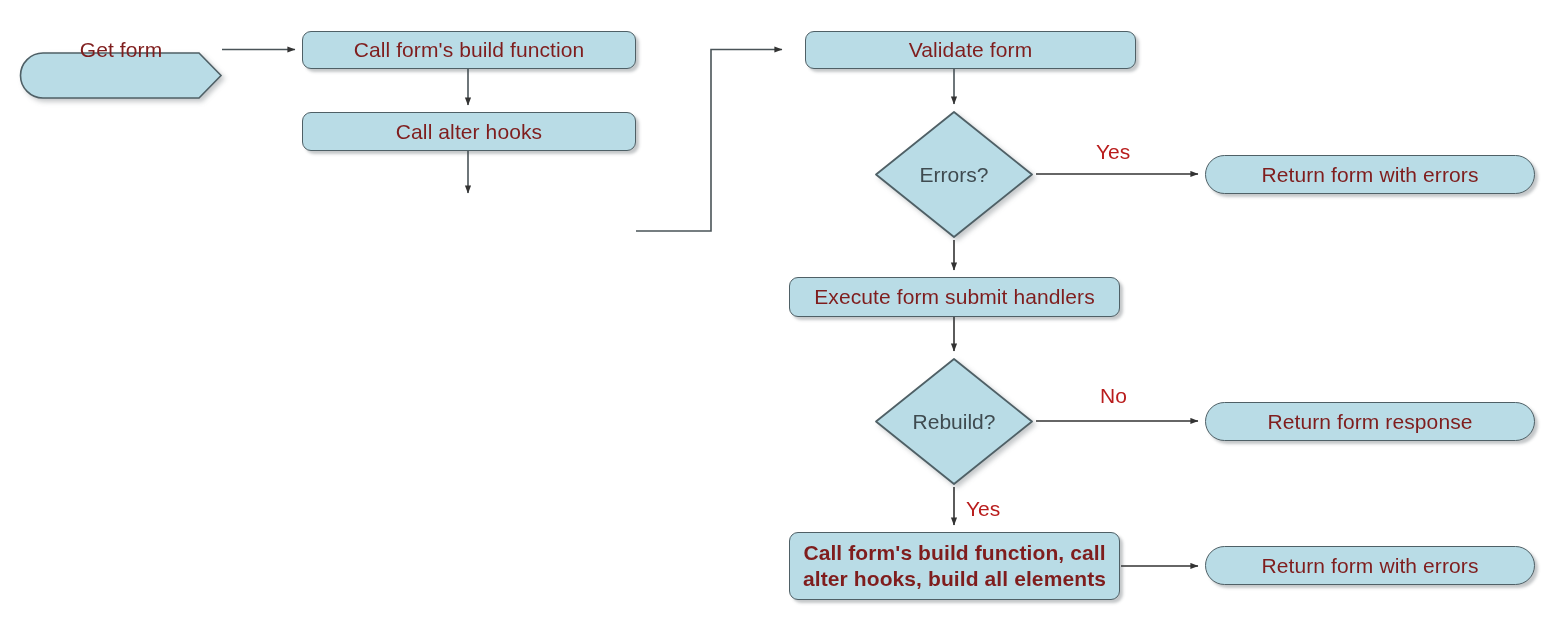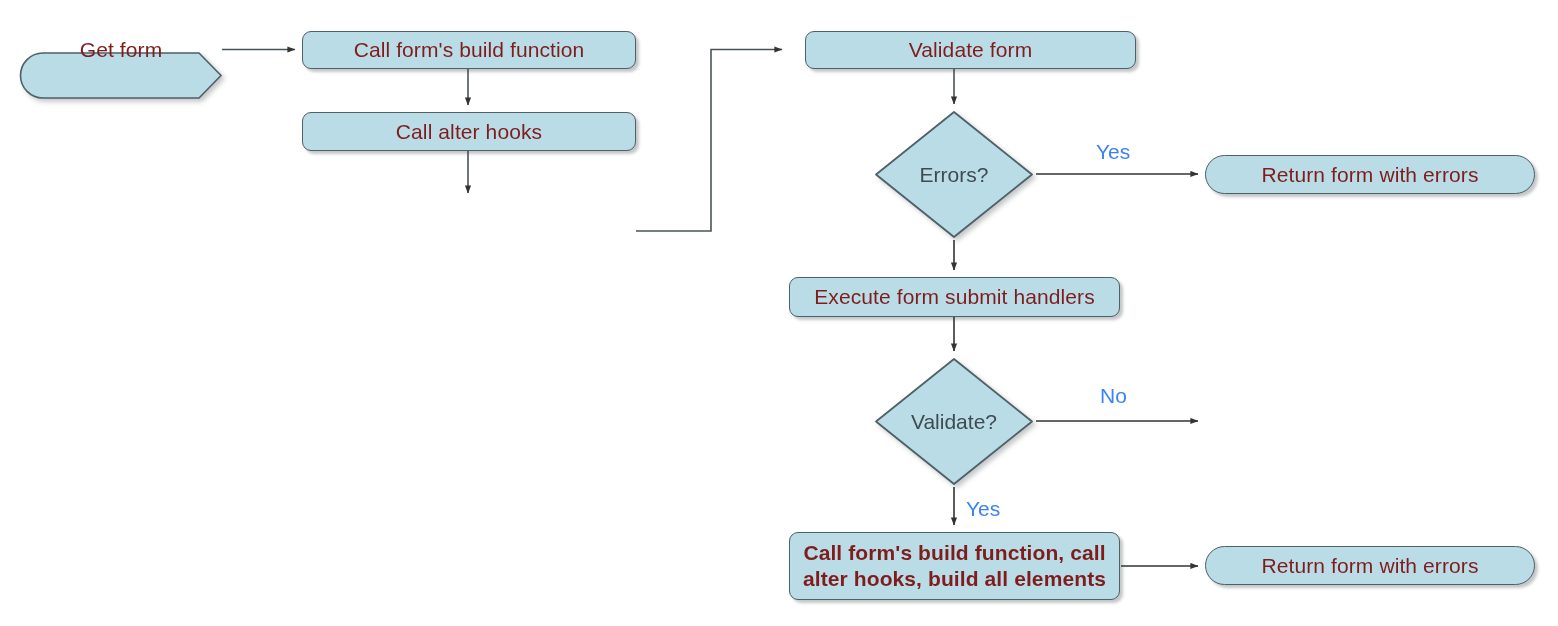--- a/index.html
+++ b/index.html
@@ -79,21 +79,21 @@
   .diamond .dlabel {
     position: relative;
     z-index: 3;
     font-size: 21px;
     color: #3f4b50;
     font-family: "Liberation Sans", sans-serif;
   }
   .edge-label {
     position: absolute;
     font-size: 21px;
-    color: #3b82f6;
+    color: #b91c1c;
     font-family: "Liberation Sans", sans-serif;
     z-index: 3;
     white-space: nowrap;
   }
 </style>
 </head>
 <body>
 
 <div id="canvas">
 
@@ -153,25 +153,26 @@
   <div class="edge-label" style="left:1096px; top:140px;">Yes</div>
 
   <div class="node pill" style="left:1205px; top:155px; width:330px; height:39px;">Return form with errors</div>
 
   <div class="node rect" style="left:789px; top:277px; width:331px; height:40px;">Execute form submit handlers</div>
 
   <div class="diamond" style="left:874px; top:357px; width:160px; height:129px;">
     <svg width="160" height="129" viewBox="0 0 160 129" xmlns="http://www.w3.org/2000/svg">
       <path d="M80,2 L158,64.5 L80,127 L2,64.5 Z" fill="#b9dce6" stroke="#4f6066" stroke-width="1.8" stroke-linejoin="round" style="filter: drop-shadow(3px 3px 2.5px rgba(60,70,75,0.30));"></path>
     </svg>
-    <span class="dlabel">Validate?</span>
+    <span class="dlabel">Rebuild?</span>
   </div>
 
   <div class="edge-label" style="left:1100px; top:384px;">No</div>
 
+  <div class="node pill" style="left:1205px; top:402px; width:330px; height:39px;">Return form response</div>
 
   <div class="edge-label" style="left:966px; top:497px;">Yes</div>
 
   <div class="node rect" style="left:789px; top:532px; width:331px; height:68px;font-weight:bold;">Call form's build function, call
 alter hooks, build all elements</div>
 
   <div class="node pill" style="left:1205px; top:546px; width:330px; height:39px;">Return form with errors</div>
 
 </div>
 

